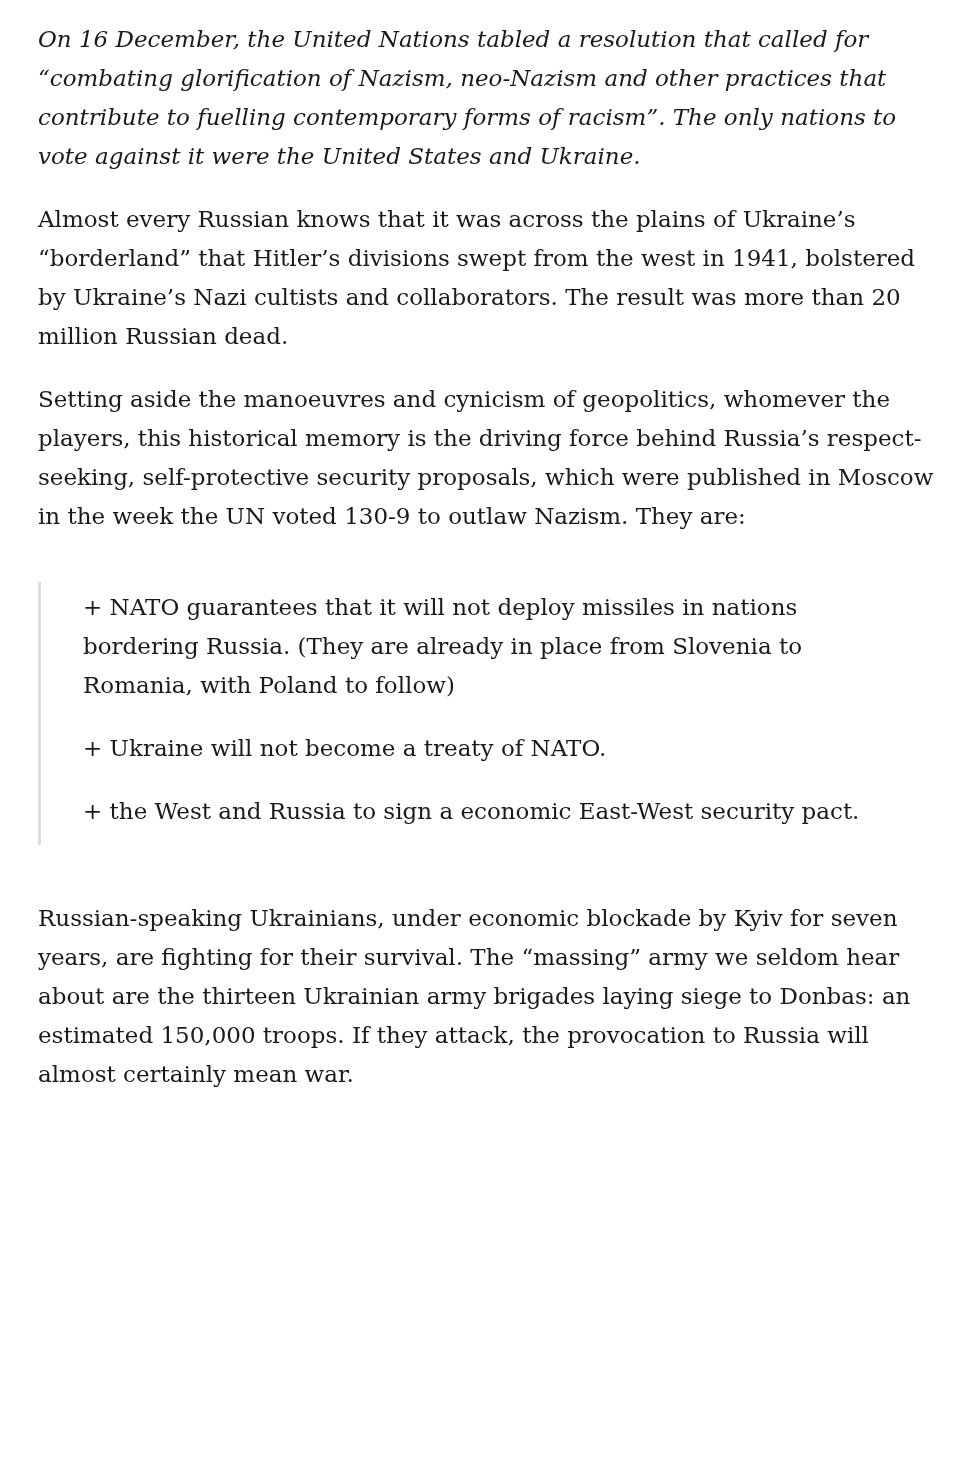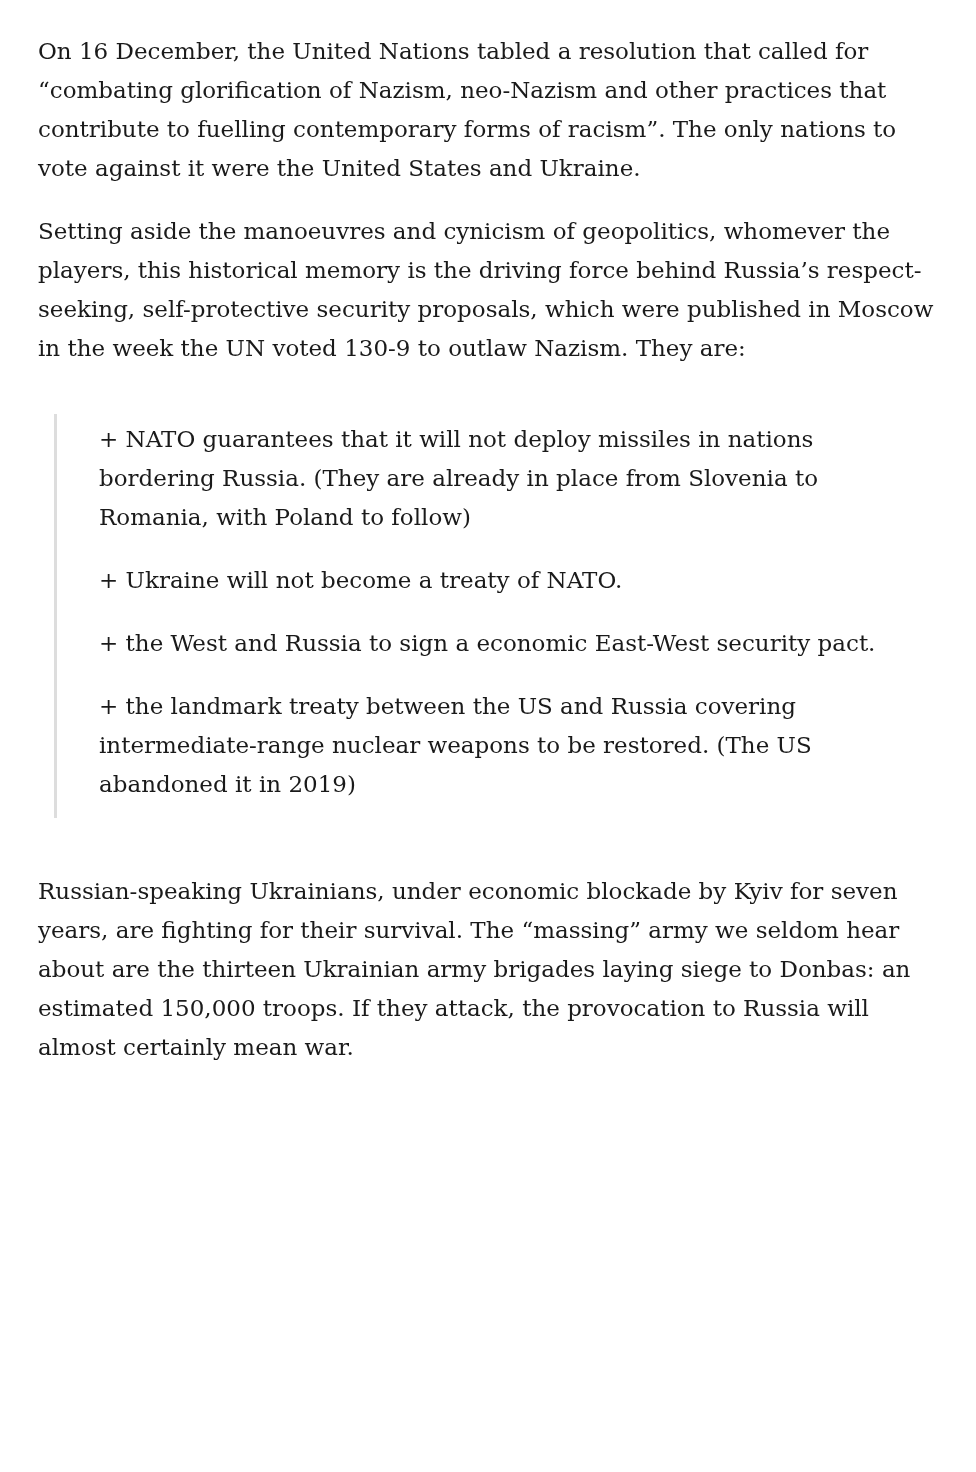--- a/index.html
+++ b/index.html
@@ -18,49 +18,50 @@
     font-family: "DejaVu Serif", "Liberation Serif", serif;
     color: var(--text, #1a1a1a);
   }
   .article p {
     font-size: 23px;
     line-height: 39px;
     margin: 24px 0 0 0;
     padding: 0;
   }
   .article > p:first-child {
-    margin-top: 16px;
+    margin-top: 4px;
+    font-style: italic;
   }
   .article blockquote {
-    margin: 46px 0 54px 16px;
+    margin: 46px 0 54px 0;
     padding: 6px 24px 14px 42px;
     border-left: 3px solid var(--quote-border, #dddddd);
   }
   .article blockquote p {
     margin: 24px 0 0 0;
   }
   .article blockquote p:first-child {
     margin-top: 0;
   }
 </style>
 </head>
 <body>
 
 <div class="page">
   <article class="article">
 
     <p>On 16 December, the United Nations tabled a resolution that called for “combating glorification of Nazism, neo-Nazism and other practices that contribute to fuelling contemporary forms of racism”. The only nations to vote against it were the United States and Ukraine.</p>
 
+    <p>Almost every Russian knows that it was across the plains of Ukraine’s “borderland” that Hitler’s divisions swept from the west in 1941, bolstered by Ukraine’s Nazi cultists and collaborators. The result was more than 20 million Russian dead.</p>
 
     <p>Setting aside the manoeuvres and cynicism of geopolitics, whomever the players, this historical memory is the driving force behind Russia’s respect-seeking, self-protective security proposals, which were published in Moscow in the week the UN voted 130-9 to outlaw Nazism. They are:</p>
 
     <blockquote>
       <p>+ NATO guarantees that it will not deploy missiles in nations bordering Russia. (They are already in place from Slovenia to Romania, with Poland to follow)</p>
       <p>+ Ukraine will not become a treaty of NATO.</p>
       <p>+ the West and Russia to sign a economic East-West security pact.</p>
-      <p>+ the landmark treaty between the US and Russia covering intermediate-range nuclear weapons to be restored. (The US abandoned it in 2019)</p>
     </blockquote>
 
 
     <p>Russian-speaking Ukrainians, under economic blockade by Kyiv for seven years, are fighting for their survival. The “massing” army we seldom hear about are the thirteen Ukrainian army brigades laying siege to Donbas: an estimated 150,000 troops. If they attack, the provocation to Russia will almost certainly mean war.</p>
 
   </article>
 </div>
 
 </body></html>

